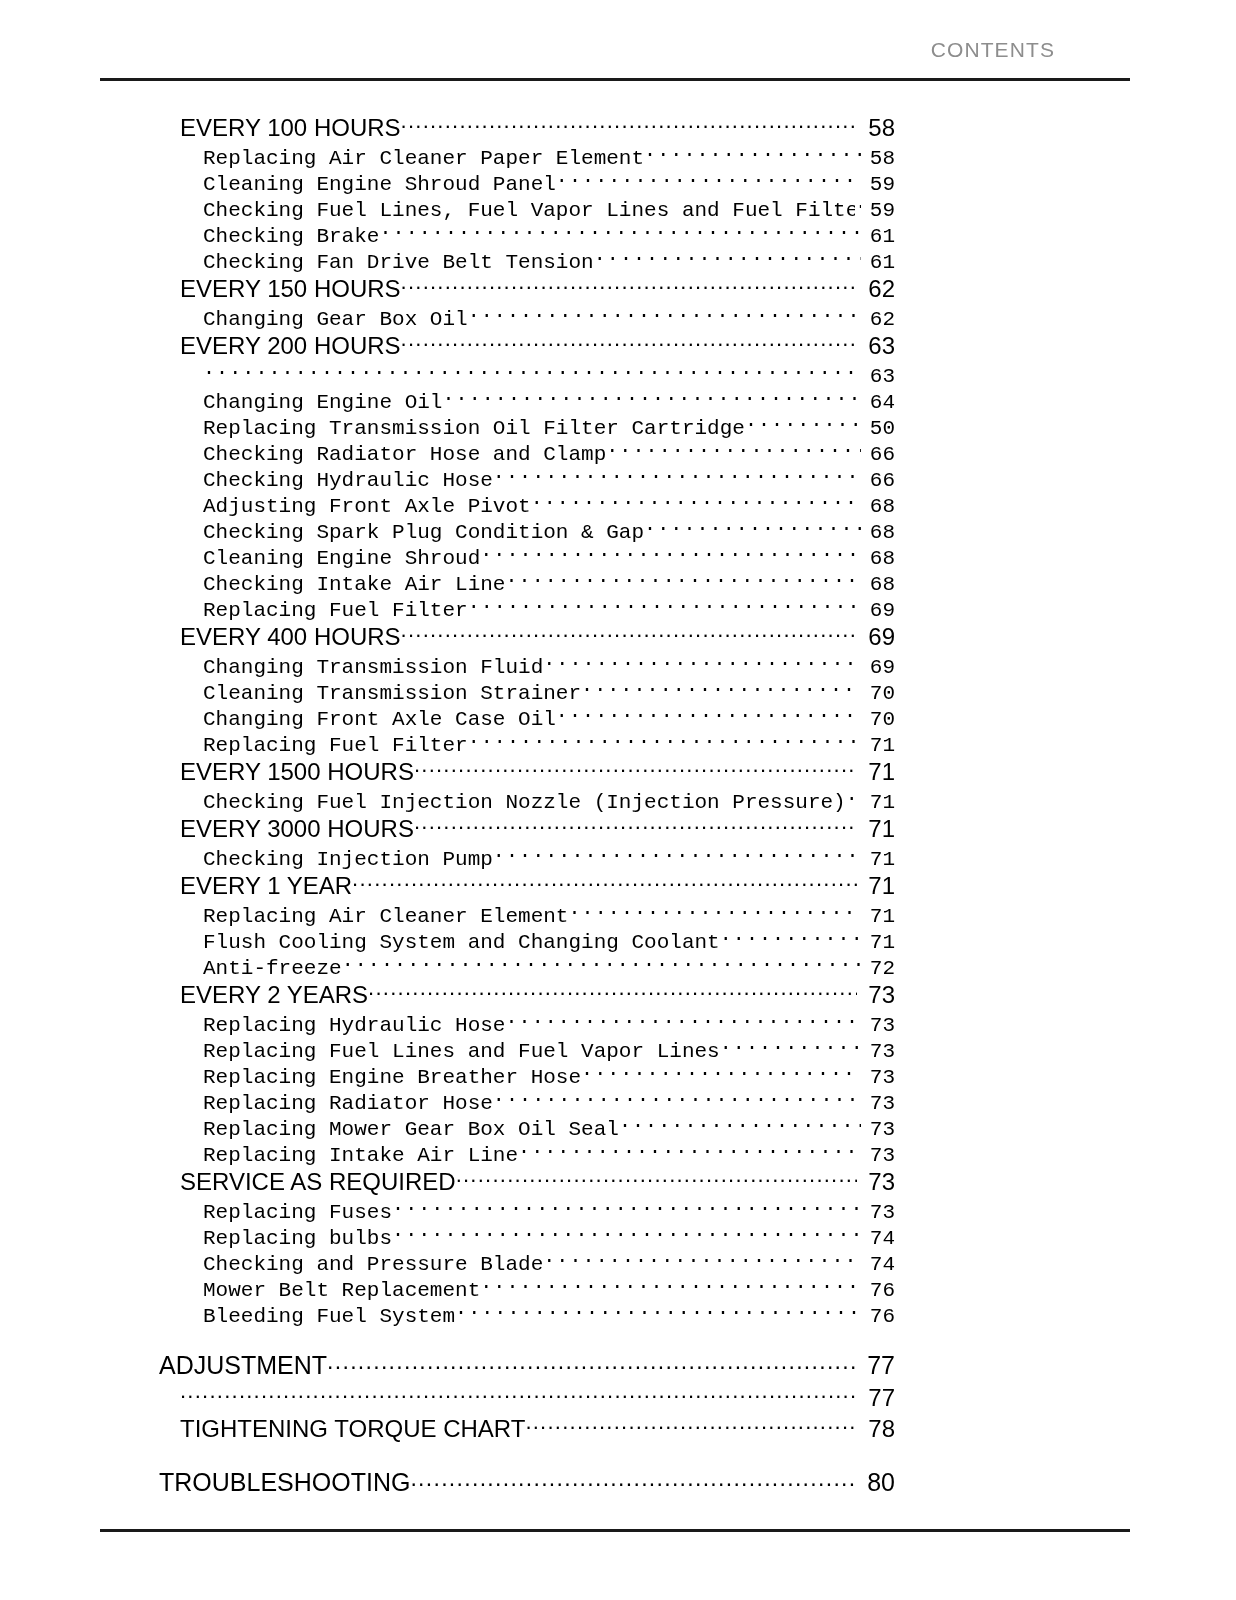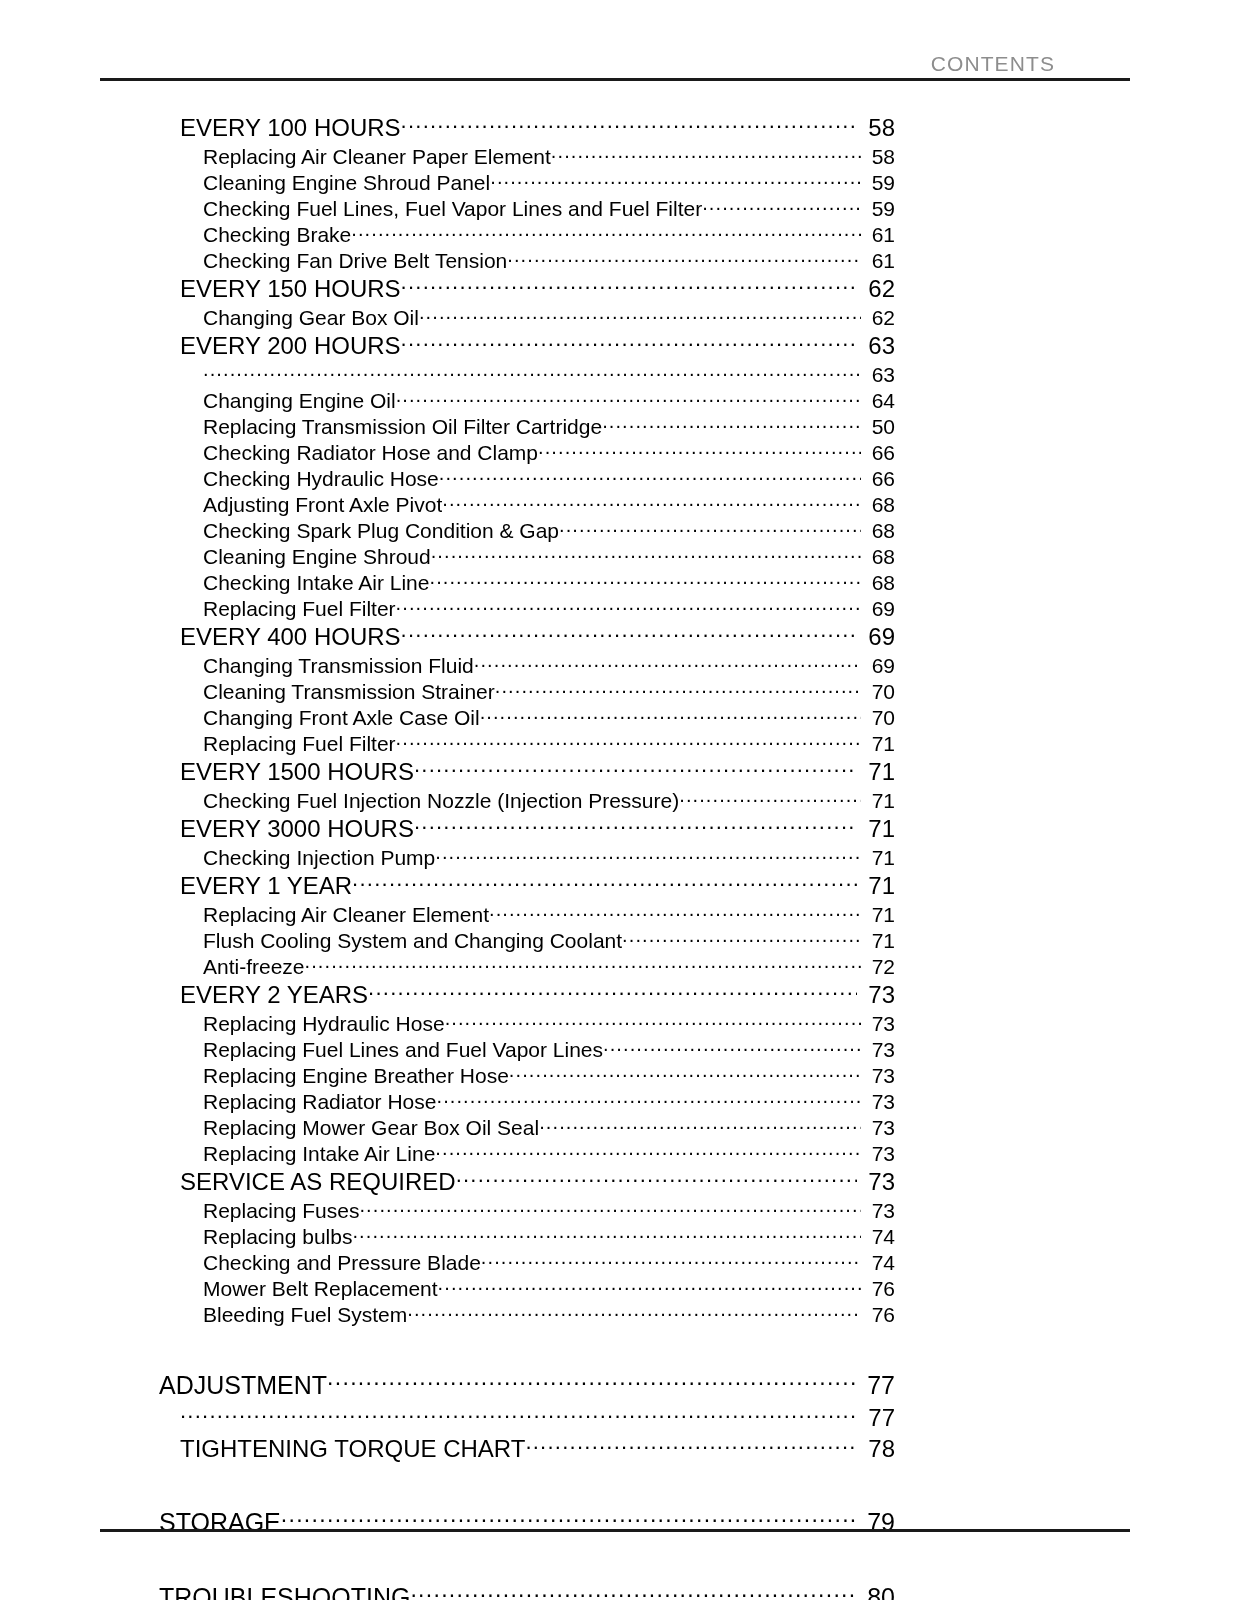--- a/index.html
+++ b/index.html
@@ -24,21 +24,21 @@
   
   .header-area {
     position: absolute;
     left: 0;
     top: 0;
     width: 1236px;
   }
   .header-label {
     position: absolute;
     right: 181px;
-    top: 52px;
+    top: 38px;
     font-size: 21px;
     letter-spacing: 1.1px;
     color: #8d8d8d;
     white-space: nowrap;
   }
   .rule-top {
     position: absolute;
     left: 100px;
     top: 78px;
     width: 1030px;
@@ -119,25 +119,26 @@
   }
   .lvl2 .toc-leader::after { font-size: 22px; letter-spacing: 1.25px; }
   .lvl2 .toc-page { min-width: 35px; }
 
   
   .lvl3 {
     padding-left: 203px;
     font-size: 21px;
     height: 26px;
     line-height: 26px;
+    font-family: Liberation Mono, monospace;
   }
   .lvl3 .toc-leader::after { font-size: 20px; letter-spacing: 1.1px; }
   .lvl3 .toc-page { min-width: 31px; }
 
-  .gap-before { margin-top: 42px; }
+  .gap-before { margin-top: 22px; align-items: center; }
 </style>
 </head>
 <body>
 
 <div class="page">
 
   <div class="header-area">
     <div class="header-label">CONTENTS</div>
     <div class="rule-top"></div>
   </div>
@@ -375,25 +376,20 @@
       <div class="toc-row lvl2">
         <span class="toc-leader"></span>
         <span class="toc-page">77</span>
       </div>
       <div class="toc-row lvl2">
         <span class="toc-title">TIGHTENING TORQUE CHART</span>
         <span class="toc-leader"></span>
         <span class="toc-page">78</span>
       </div>
       <div class="toc-row lvl1 gap-before">
-        <span class="toc-title">STORAGE</span>
-        <span class="toc-leader"></span>
-        <span class="toc-page">79</span>
-      </div>
-      <div class="toc-row lvl1 gap-before">
         <span class="toc-title">TROUBLESHOOTING</span>
         <span class="toc-leader"></span>
         <span class="toc-page">80</span>
       </div>
     </div>
 
   <div class="rule-bottom"></div>
 
 </div>
 

